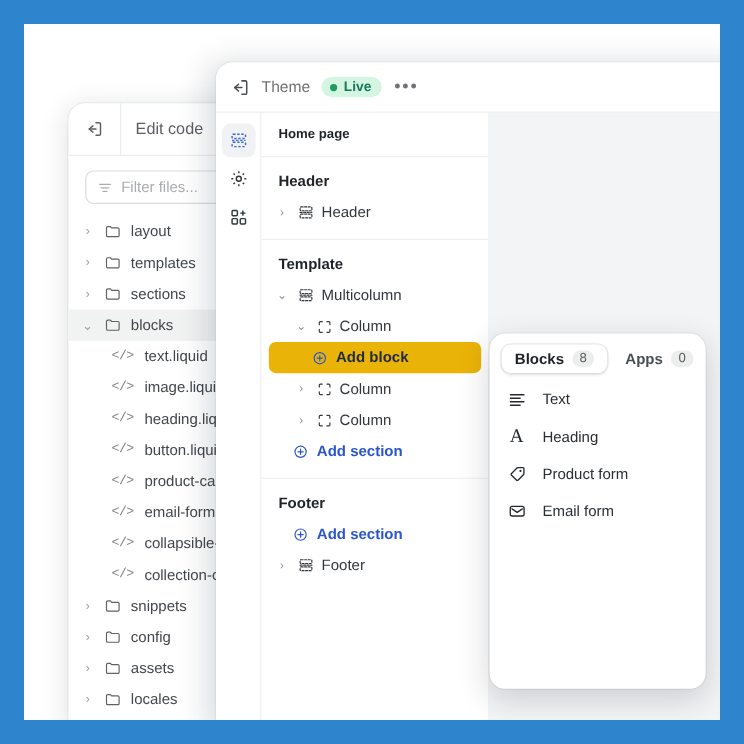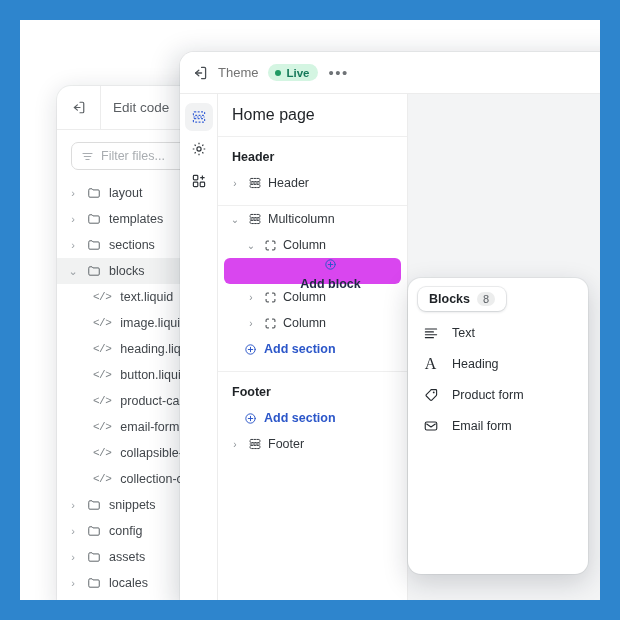--- a/index.html
+++ b/index.html
@@ -205,35 +205,35 @@
   .railbtn.active { background: #f1f2f3; }
 
   #tree-panel {
     width: 190px;
     border-right: 1px solid #ececec;
     padding: 12px 0 0 0;
     background: #fff;
     overflow: hidden;
   }
   #tree-pagetitle {
-    font-size: 16px; font-weight: normal; color: #1f2327;
+    font-size: 11px; font-weight: bold; color: #1f2327;
     padding: 0 14px 12px 14px;
     border-bottom: 1px solid #efefef;
   }
   .grp-title {
     font-size: 12.5px; font-weight: bold; color: #1f2327;
     padding: 13px 14px 6px 14px;
   }
   .trow {
     height: 26px;
     display: flex; align-items: center; gap: 6px;
     font-size: 12.5px; color: #32373c;
     white-space: nowrap;
   }
-  .trow.hl { background: #d946ef; border-radius: 6px; margin: 0 6px; flex-direction: column; }
+  .trow.hl { background: #eab308; border-radius: 6px; margin: 0 6px; }
   .tchev { width: 14px; flex: 0 0 14px; text-align: center; color: #8d9398; font-size: 10px; }
   .tlink { color: #2b56c9; font-weight: bold; }
   .addblock-text { color: #1f2a44; font-weight: bold; }
   .divline { height: 1px; background: #efefef; margin: 9px 0 0 0; }
 
   #canvas-area {
     flex: 1;
     background: #f3f4f5;
     position: relative;
   }
@@ -500,20 +500,21 @@
                 <span>
                   <svg width="14" height="14" viewBox="0 0 20 20" fill="none" stroke="#31363b" stroke-width="1.4" stroke-linecap="round" stroke-linejoin="round">
                     <rect x="3" y="3.5" width="14" height="4.5" rx="1.2" stroke-dasharray="2.4 1.8"></rect>
                     <rect x="3" y="12" width="14" height="4.5" rx="1.2" stroke-dasharray="2.4 1.8"></rect>
                     <path d="M3 10h14" stroke-dasharray="2.4 1.8"></path>
                   </svg>
                 </span>
                 <span>Header</span>
               </div>
               <div class="divline"></div>
+              <div class="grp-title">Template</div>
               <div class="trow" style="padding-left: 10px;">
                 <span class="tchev">⌄</span>
                 <span>
                   <svg width="14" height="14" viewBox="0 0 20 20" fill="none" stroke="#31363b" stroke-width="1.4" stroke-linecap="round" stroke-linejoin="round">
                     <rect x="3" y="3.5" width="14" height="4.5" rx="1.2" stroke-dasharray="2.4 1.8"></rect>
                     <rect x="3" y="12" width="14" height="4.5" rx="1.2" stroke-dasharray="2.4 1.8"></rect>
                     <path d="M3 10h14" stroke-dasharray="2.4 1.8"></path>
                   </svg>
                 </span>
                 <span>Multicolumn</span>
@@ -600,20 +601,24 @@
         <div id="canvas-area"></div>
       </div>
     </div>
 
     <div id="popover">
       <div id="pop-tabs">
           <div class="ptab active">
             <span>Blocks</span>
             <span class="pcount">8</span>
           </div>
+          <div class="ptab">
+            <span>Apps</span>
+            <span class="pcount">0</span>
+          </div>
         </div>
       <div id="pop-items">
           <div class="pitem">
             <span class="pic">
               <svg width="16" height="16" viewBox="0 0 20 20" fill="none" stroke="#24292e" stroke-width="1.5" stroke-linecap="round" stroke-linejoin="round">
                 <path d="M3 5h14M3 8.6h10M3 12.2h14M3 15.8h10"></path>
               </svg>
             </span>
             <span>Text</span>
           </div>

